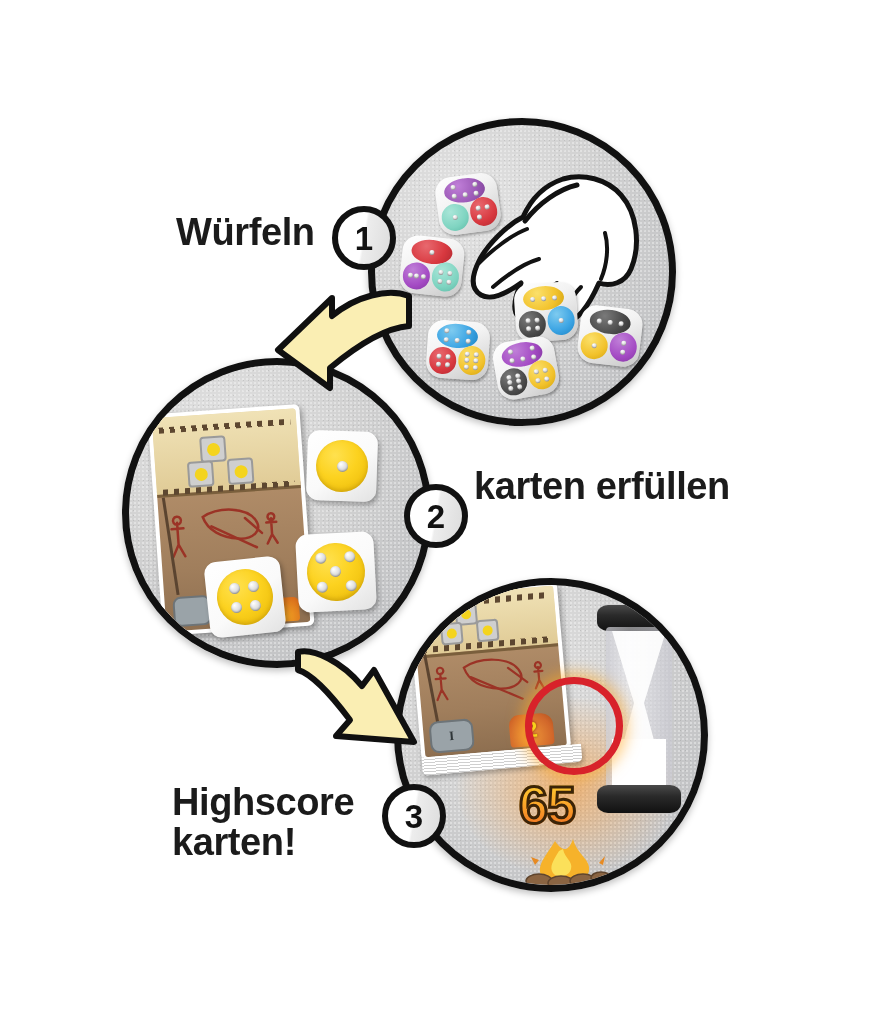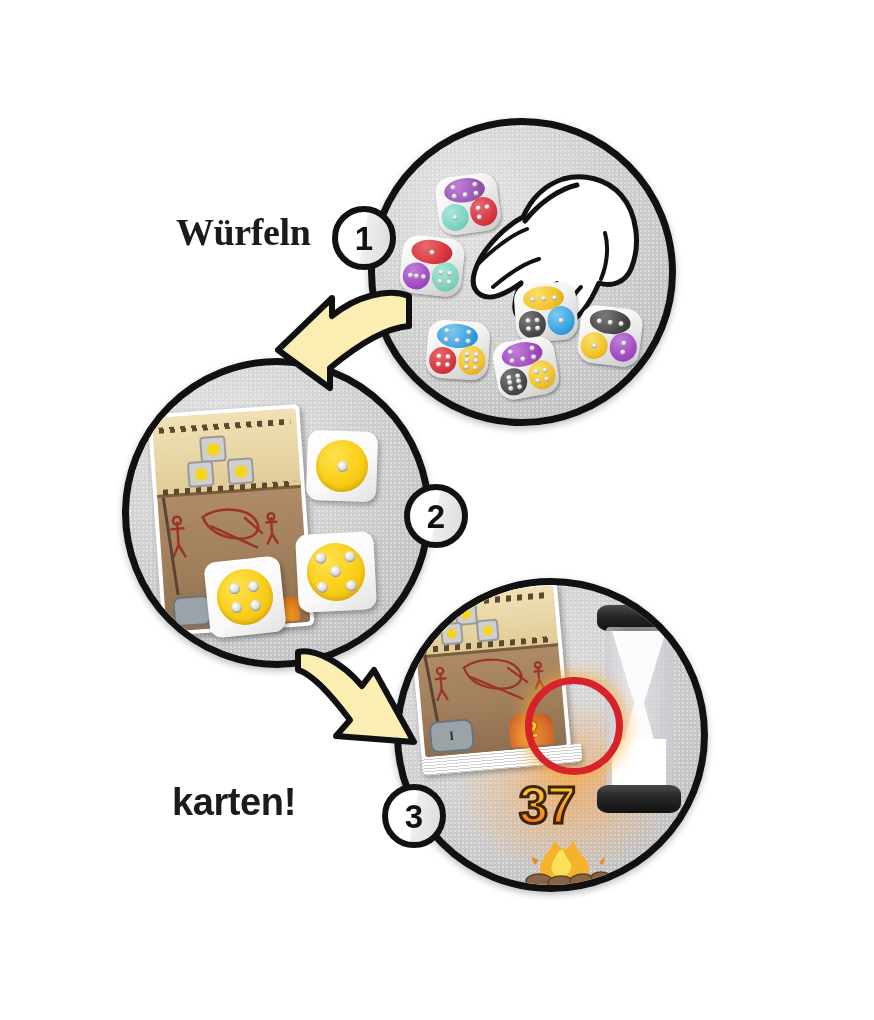--- a/index.html
+++ b/index.html
@@ -30,21 +30,21 @@
          border:6px solid #111;display:flex;align-items:center;justify-content:center;
          font-weight:bold;font-size:33px;color:#111;line-height:1;z-index:40;
          font-family:"Liberation Sans",sans-serif;}
   #badge1{left:332px;top:206px;}
   #badge2{left:404px;top:484px;}
   #badge3{left:382px;top:784px;}
 
   
   .label{position:absolute;font-weight:bold;color:#1b1b1b;line-height:1.06;z-index:35;
          letter-spacing:-.4px;text-shadow:1px 1px 0 rgba(255,255,255,.9);}
-  #lab1{left:176px;top:212px;font-size:38px;font-family:Liberation Serif, serif;}
+  #lab1{left:176px;top:212px;font-size:38px;}
   #lab2{left:474px;top:466px;font-size:38px;}
   #lab3{left:172px;top:782px;font-size:38px;}
 
   
   .arrow{position:absolute;z-index:30;}
   #arrow1{left:268px;top:272px;width:148px;height:130px;}
   #arrow2{left:288px;top:636px;width:150px;height:132px;}
 
   
   .die{position:absolute;width:62px;height:58px;border-radius:16px;
@@ -364,21 +364,21 @@
       <div class="hgcap" style="top:0;height:26px;"></div>
       <div class="hgglass" style="top:22px;bottom:24px;">
         <svg width="66" height="162" style="position:absolute;left:0;top:0">
           <path d="M6 4 L60 4 L38 76 L60 158 L6 158 L28 76 Z" fill="#ffffff" opacity=".9"></path>
           <rect x="6" y="112" width="54" height="46" fill="#ffffff"></rect>
         </svg>
       </div>
       <div class="hgcap" style="bottom:0;height:28px;"></div>
     </div>
 
-    <div id="score" style="left:118px;top:194px;">37</div>
+    <div id="score" style="left:118px;top:194px;">65</div>
 
     <svg width="106" height="54" style="position:absolute;left:114px;top:250px;z-index:30">
       <g>
         <path d="M40 6 C30 22 22 30 26 40 C30 48 44 48 50 42 C56 48 72 46 74 36 C76 24 62 20 58 4 C54 16 48 18 40 6 Z" fill="#f6b22a"></path>
         <path d="M44 16 C38 26 34 32 38 38 C42 44 54 42 56 34 C58 26 50 24 48 14 Z" fill="#fbe05a"></path>
         <path d="M20 30 l-4 -8 l8 3 Z M84 28 l6 -7 l-2 9 Z" fill="#e78a22"></path>
       </g>
       <g fill="#8a6442" stroke="#5f452e" stroke-width="1.5">
         <ellipse cx="24" cy="46" rx="13" ry="7"></ellipse>
         <ellipse cx="46" cy="48" rx="13" ry="7"></ellipse>
@@ -395,22 +395,24 @@
     <span>2</span>
   </div>
   <div class="badge" id="badge3">
     <span>3</span>
   </div>
 
   <div class="label" id="lab1">
     <div>Würfeln</div>
   </div>
   <div class="label" id="lab2">
+    <div>karten erfüllen</div>
   </div>
   <div class="label" id="lab3">
+    <div>Highscore</div>
     <div>karten!</div>
   </div>
 
   <svg class="arrow" id="arrow1" viewBox="0 0 148 130">
     <path d="M141 24 C120 16 88 24 64 44 L64 26 L10 78 L62 116 L62 96 C86 76 116 56 141 54 Z" fill="#faeeb3" stroke="#101010" stroke-width="6" stroke-linejoin="round"></path>
   </svg>
 
   <svg class="arrow" id="arrow2" viewBox="0 0 150 132">
     <path d="M10 16 C26 12 54 26 74 50 L86 34 L126 106 L48 100 L62 84 C44 60 24 38 10 34 Z" fill="#faeeb3" stroke="#101010" stroke-width="6" stroke-linejoin="round"></path>
   </svg>

